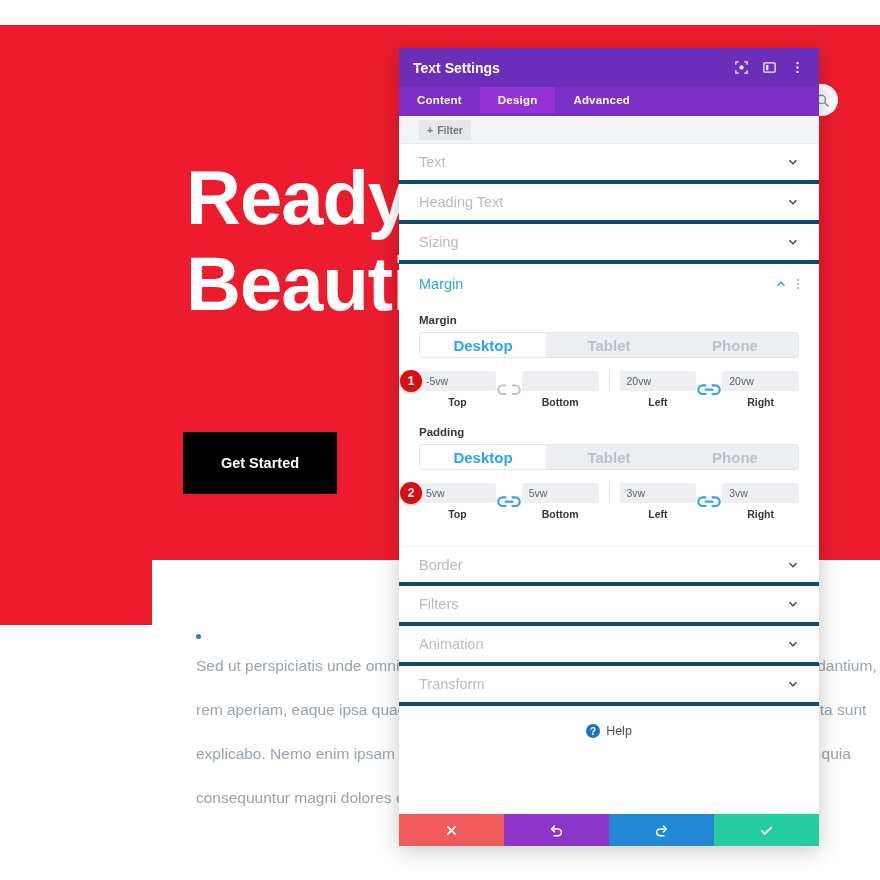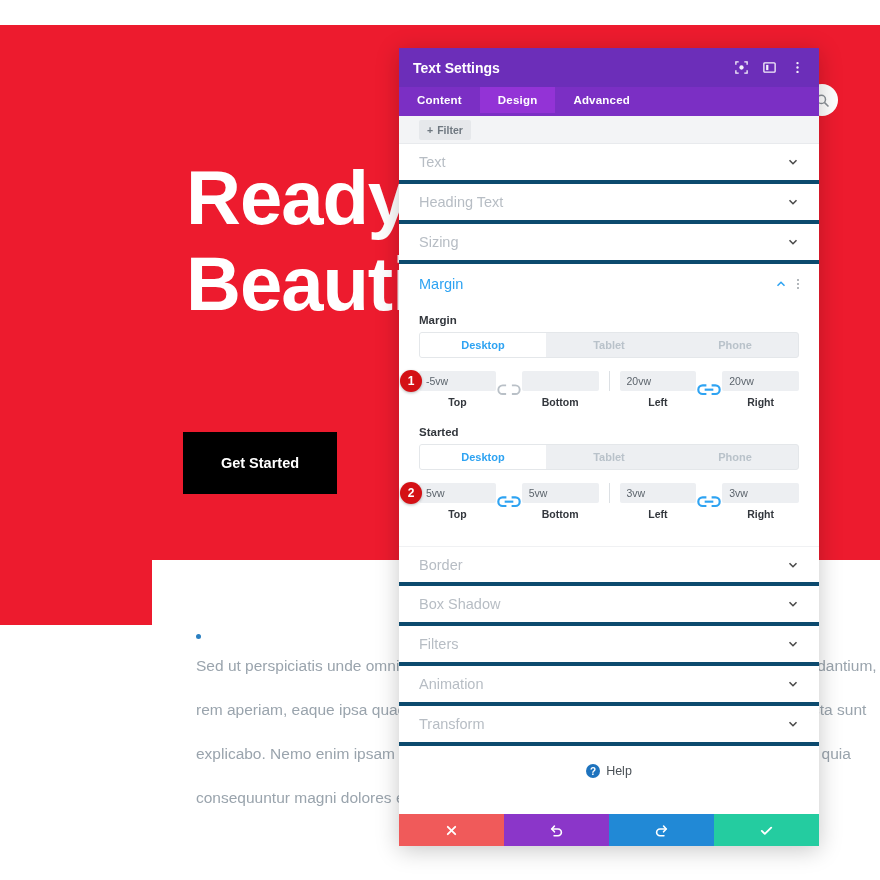--- a/index.html
+++ b/index.html
@@ -99,21 +99,21 @@
 
   .group { padding: 10px 20px 4px; }
   .group-label { font-size: 11.5px; font-weight: 700; color: #33373D; margin-bottom: 6px; }
 
   .seg {
     display: flex; background: #EDEFF2; border-radius: 3px; height: 26px;
     overflow: hidden; border: 1px solid #E4E7EA;
   }
   .seg div {
     flex: 1; display: flex; align-items: center; justify-content: center;
-    font-size: 11px; font-weight: 700; color: #B9C2CA;
+    font-size: 15px; font-weight: 700; color: #B9C2CA;
   }
   .seg div.on { background: #ffffff; color: #2EA3F2; }
 
   .fields { display: flex; align-items: flex-start; margin-top: 13px; position: relative; }
   .fpair { display: flex; align-items: center; flex: 1; }
   .fcol { flex: 1; }
   .finput {
     height: 20px; background: #EDEFF2; border-radius: 2px;
     display: flex; align-items: center; padding: 0 7px;
     font-size: 10.5px; color: #5C646C;
@@ -310,21 +310,21 @@
             </div>
             <div class="fcol">
               <div class="finput">20vw</div>
               <div class="flabel">Right</div>
             </div>
           </div>
         </div>
       </div>
 
       <div class="group" style="padding-top:14px">
-        <div class="group-label">Started</div>
+        <div class="group-label">Padding</div>
         <div class="seg">
           <div class="on">Desktop</div>
           <div>Tablet</div>
           <div>Phone</div>
         </div>
         <div class="fields">
           <div class="badge" style="left:-19px; top:-1px">2</div>
 
           <div class="fpair">
             <div class="fcol">
@@ -370,28 +370,20 @@
 
       <div class="acc" style="border-top:1px solid #F0F1F3">
         <span class="acc-label">Border</span>
         <span class="chev">
           <svg viewBox="0 0 12 12" fill="none" stroke="currentColor" stroke-width="1.6">
               <path d="M2.5 4.3L6 7.7l3.5-3.4"></path>
             </svg>
         </span>
       </div>
       <div class="acc">
-        <span class="acc-label">Box Shadow</span>
-        <span class="chev">
-          <svg viewBox="0 0 12 12" fill="none" stroke="currentColor" stroke-width="1.6">
-              <path d="M2.5 4.3L6 7.7l3.5-3.4"></path>
-            </svg>
-        </span>
-      </div>
-      <div class="acc">
         <span class="acc-label">Filters</span>
         <span class="chev">
           <svg viewBox="0 0 12 12" fill="none" stroke="currentColor" stroke-width="1.6">
               <path d="M2.5 4.3L6 7.7l3.5-3.4"></path>
             </svg>
         </span>
       </div>
       <div class="acc">
         <span class="acc-label">Animation</span>
         <span class="chev">

